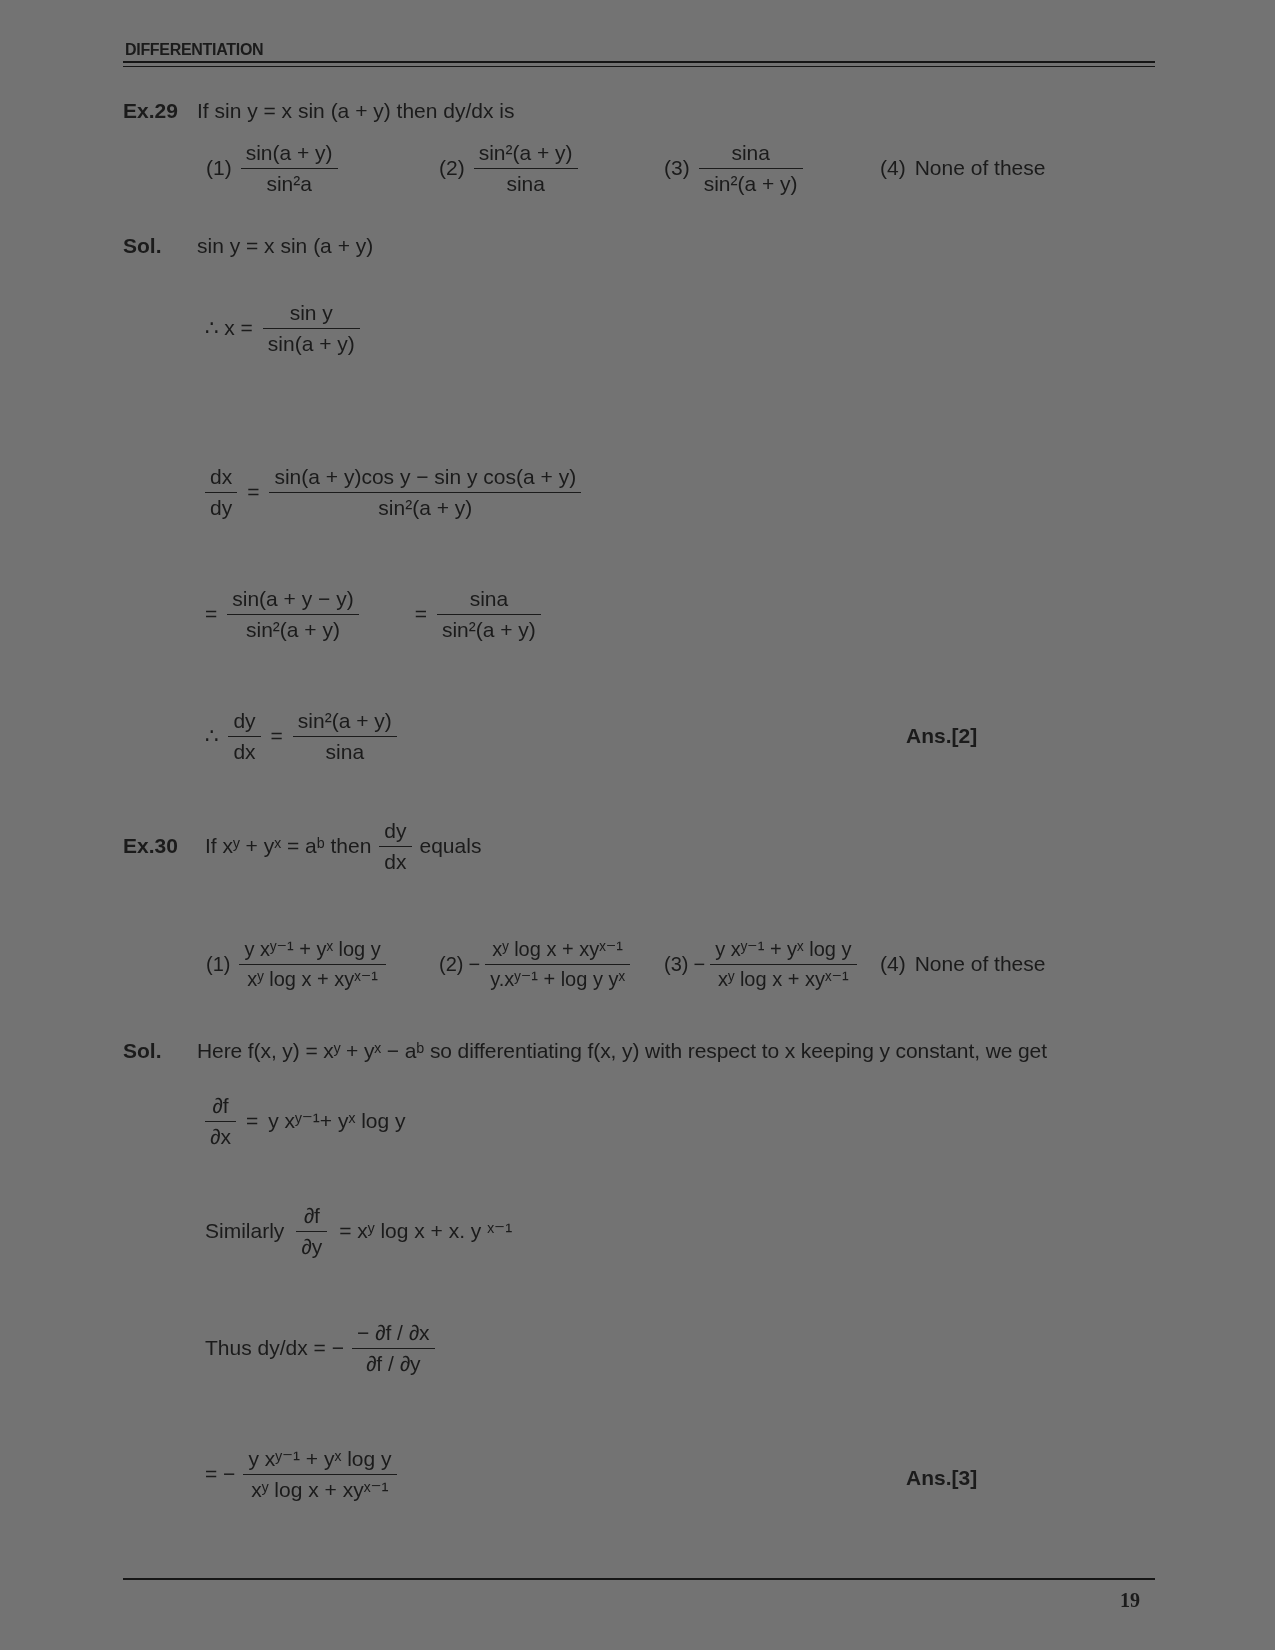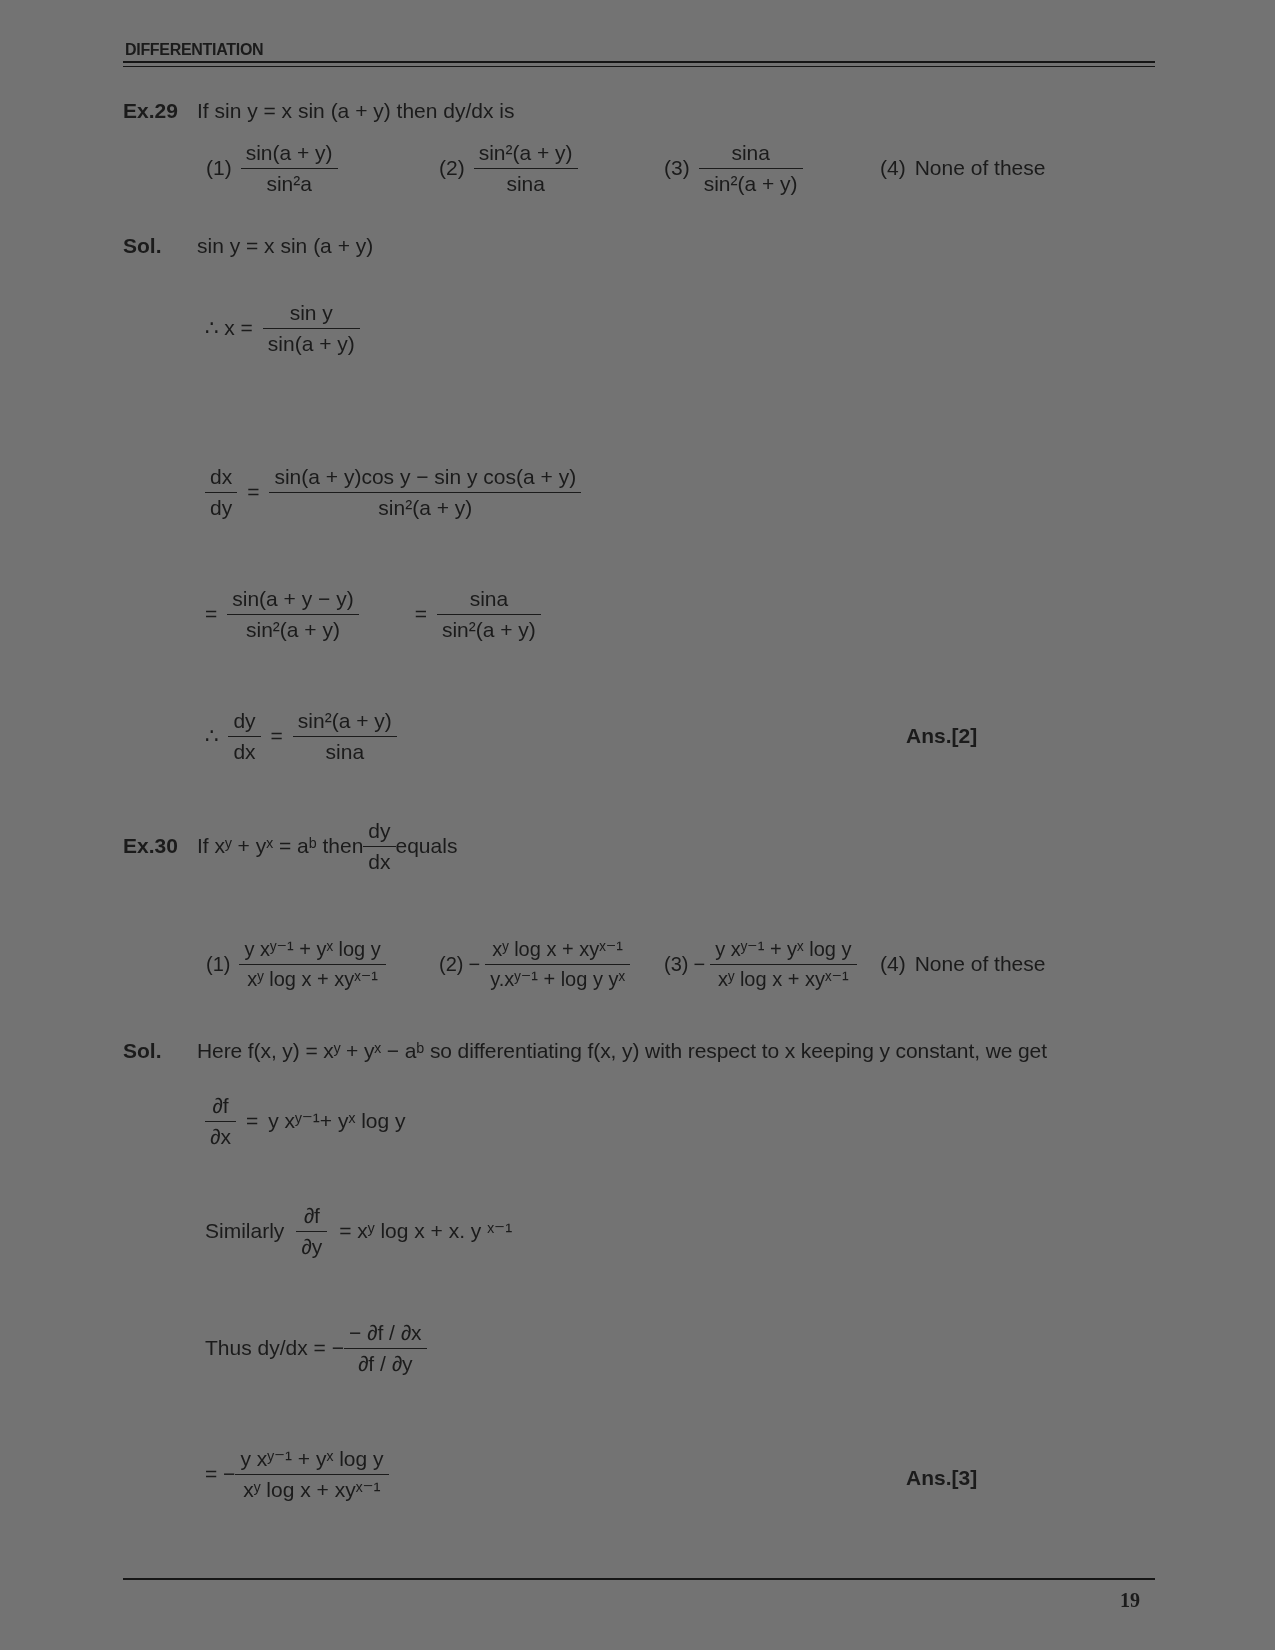--- a/index.html
+++ b/index.html
@@ -27,21 +27,21 @@
     border-top:2.6px solid #161616;
   }
   .page-number {
     position:absolute; left:1095px; top:1587px; width:45px; text-align:right;
     font-family:"Liberation Serif", "DejaVu Serif", serif;
     font-size:20px; font-weight:bold;
   }
   .opt { gap:9px; }
   .small-math { font-size:20px; }
   .ans { position:absolute; font-weight:bold;margin-left:24px; }
-  .gap8 { } .gap10 { gap:10px; } .gap12 { gap:12px; }
+  .gap8 { gap:8px; } .gap10 { gap:10px; } .gap12 { gap:12px; }
 </style>
 </head>
 <body>
 
 <div class="page">
 
   <div class="header-title">DIFFERENTIATION</div>
   <div class="header-rule"></div>
 
   <div class="row" style="left:123px; top:72px;margin-top:25px;">

